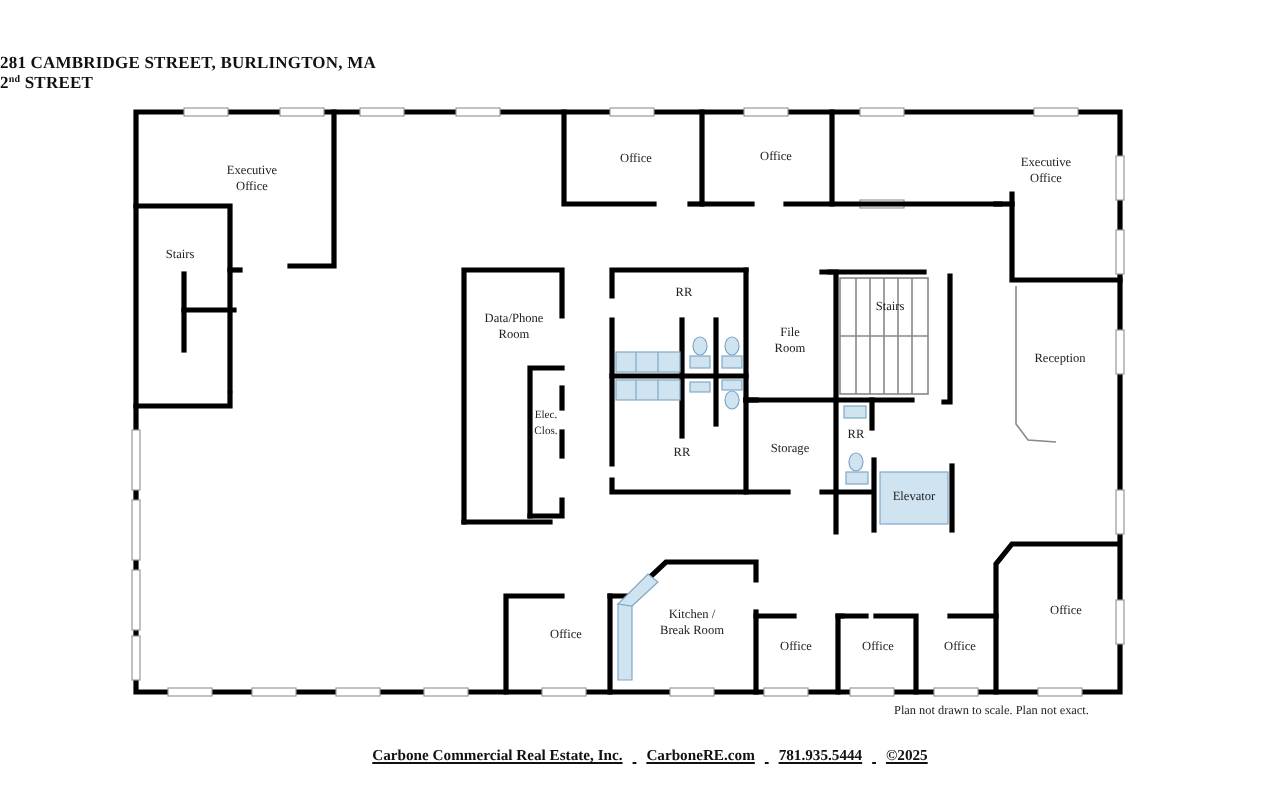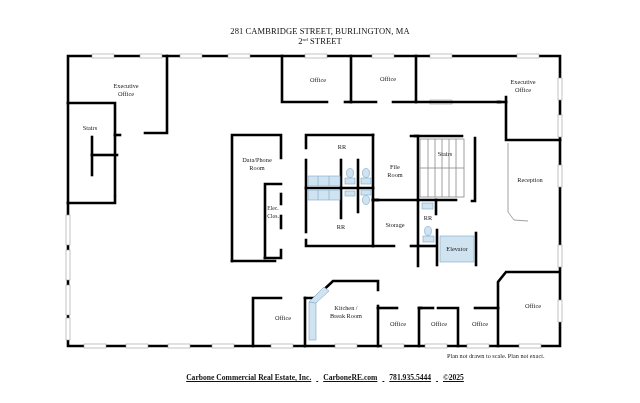--- a/index.html
+++ b/index.html
@@ -1,17 +1,17 @@
 <!DOCTYPE html>
 <html><head>
 <meta charset="utf-8">
 <style>
   html, body { margin:0; padding:0; background:#ffffff; }
   body { width:640px; height:403px; position:relative; overflow:hidden; font-family:"Liberation Serif", serif; }
-  .title { position:absolute; left:0; width:640px; text-align:center; font-weight:normal; font-size:8.5px; color:#111; letter-spacing:0.1px; }
+  .title { position:absolute; left:0; width:640px; font-weight:bold; font-size:8.5px; color:#111; letter-spacing:0.1px; }
   #t1 { top:26px; }
   #t2 { top:36px; }
   #t2 sup { font-size:5px; vertical-align:3px; }
   svg { position:absolute; left:0; top:0; }
   .wall { stroke:#000; stroke-width:2.6; fill:none; stroke-linecap:square; }
   .thin { stroke:#888; stroke-width:0.8; fill:none; }
   .win { fill:#fff; stroke:#9a9a9a; stroke-width:0.6; }
   .fix { fill:#cfe3f1; stroke:#7fa8c6; stroke-width:0.6; }
   .lbl { position:absolute; font-size:6.3px; color:#222; text-align:center; line-height:8px; white-space:nowrap; transform:translateX(-50%); }
   .note { position:absolute; left:447px; top:352px; font-size:6.2px; color:#222; }

